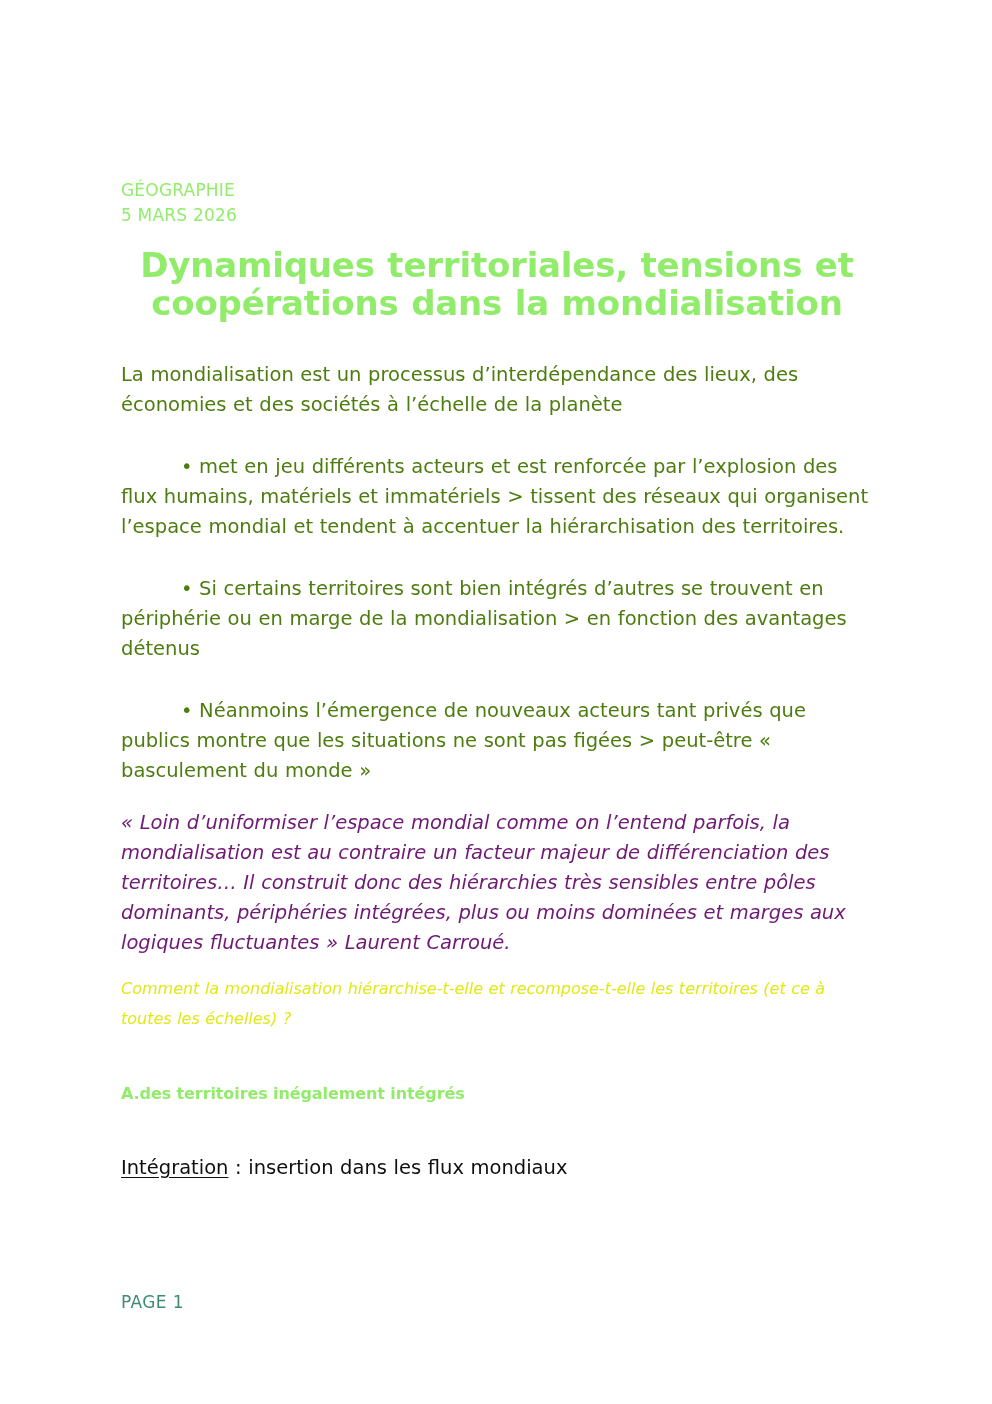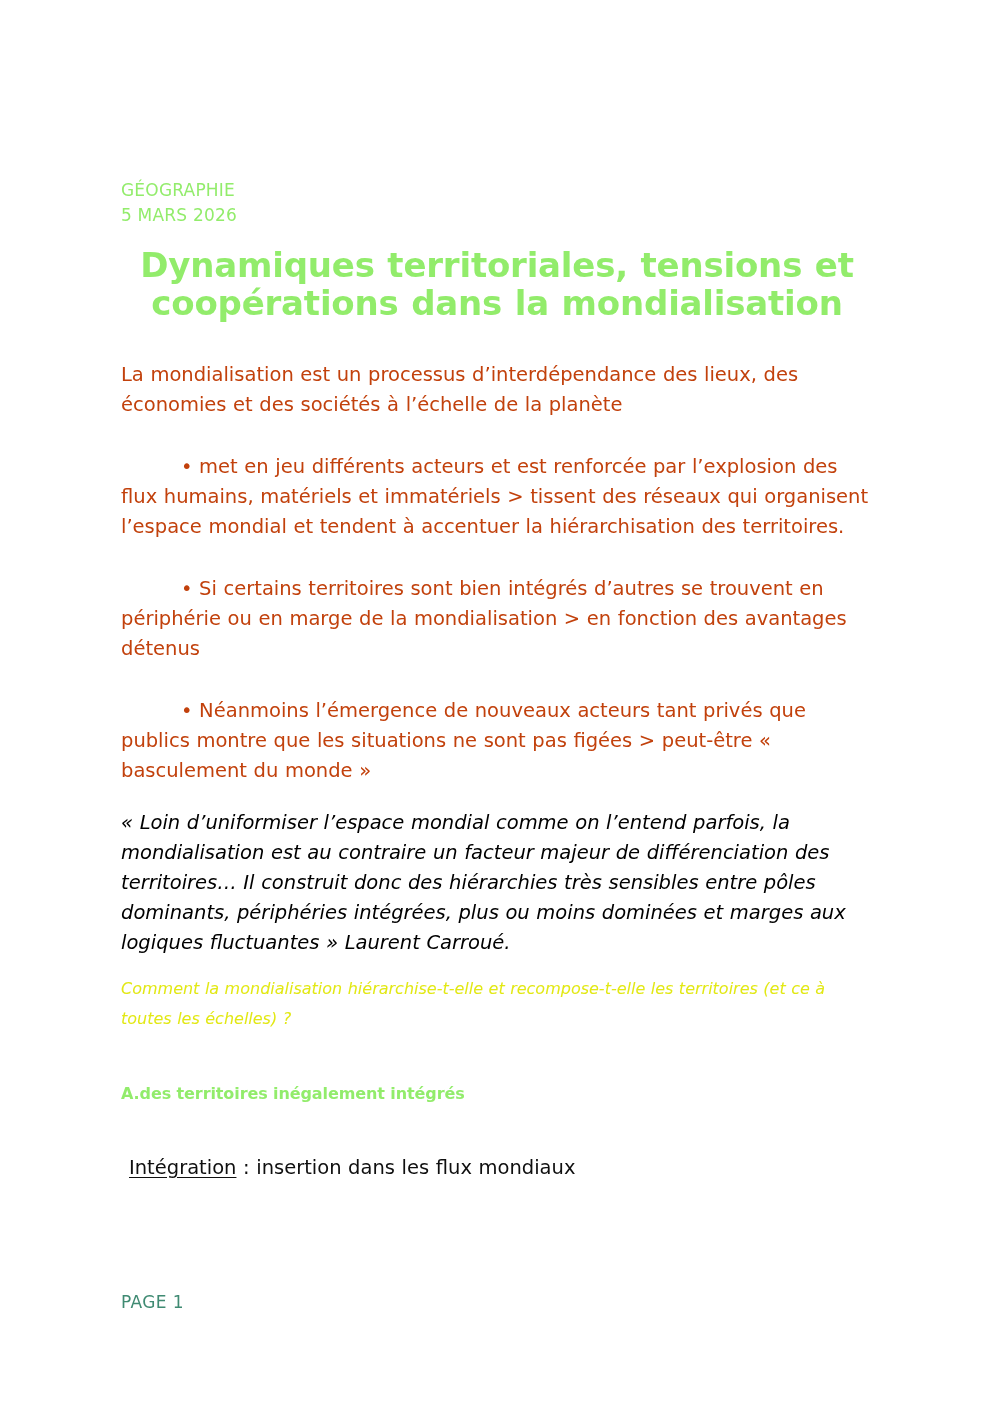--- a/index.html
+++ b/index.html
@@ -53,37 +53,37 @@
     letter-spacing: -0.2px;
     word-spacing: 1px;
   }
 
   
   .body-block {
     margin-top: 38px;
   }
   p.para {
     margin: 0 0 13px 0;
-    color: #c2410c;
+    color: #4d7c0f;
     font-size: 19.5px;
     line-height: 30px;
     text-align: left;
     word-spacing: 0.4px;
   }
   p.para.bullet {
     text-indent: 60px;
   }
   p.para.spaced-top {
     margin-top: 32px;
   }
 
   
   p.quote {
     margin: 22px 0 16px 0;
-    color: #000000;
+    color: #701a75;
     font-size: 19.5px;
     line-height: 30px;
     font-style: italic;
     word-spacing: 0.4px;
   }
 
   
   p.question {
     margin: 12px 0 0 0;
     color: #e2e813;
@@ -107,21 +107,20 @@
   p.definition {
     margin: 43px 0 0 0;
     color: #0f0f0f;
     font-size: 19.5px;
     line-height: 30px;
     word-spacing: 0.4px;
   }
   .underlined {
     text-decoration: underline;
     text-underline-offset: 3px;
-    margin-left: 8px;
   }
 
   
   .footer {
     position: absolute;
     left: 121px;
     top: 1290px;
     color: #3f8a72;
     font-size: 17px;
     line-height: 24px;

